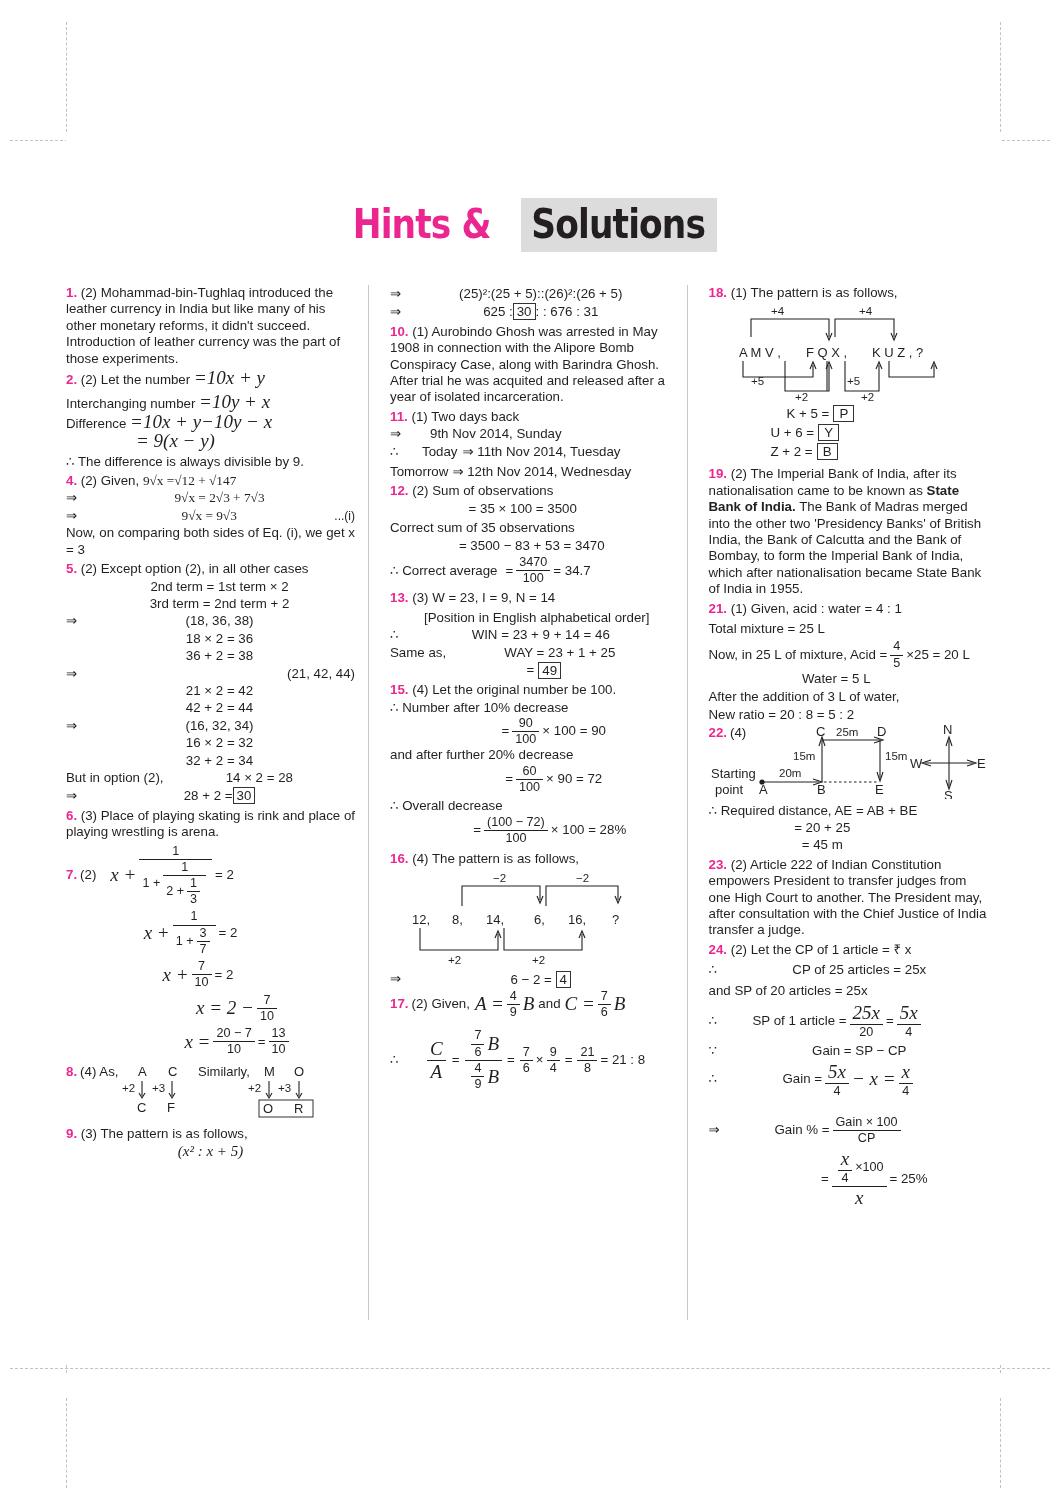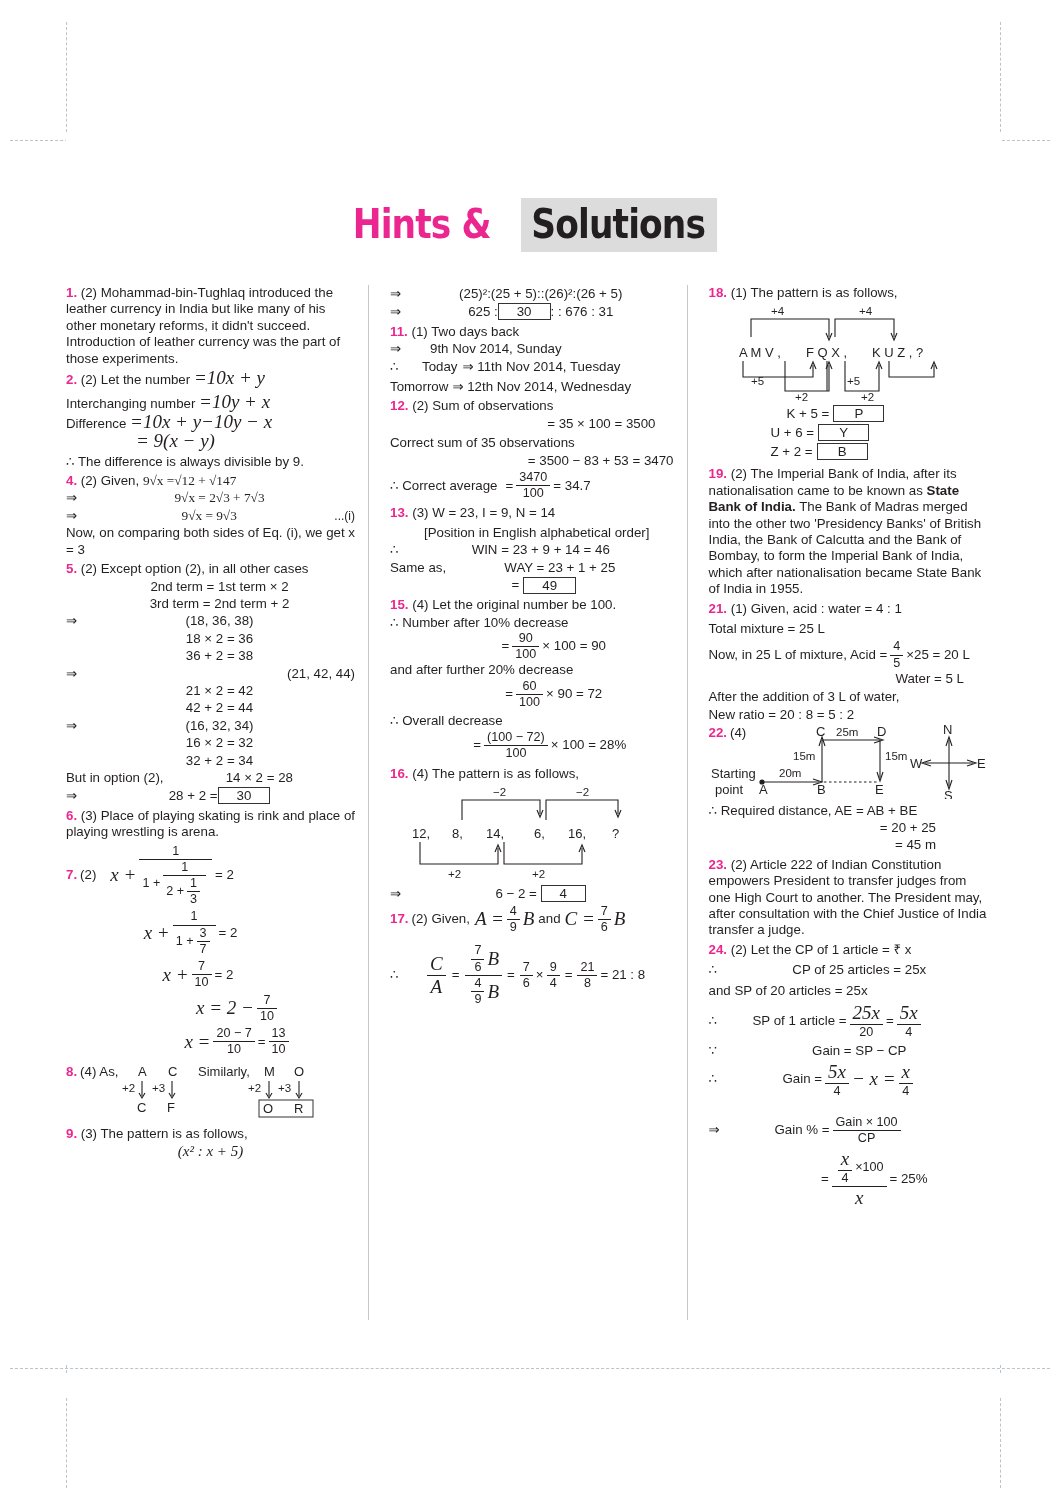--- a/index.html
+++ b/index.html
@@ -62,27 +62,27 @@
   .col.c2,.col.c3{padding-left:17px;}
   .rule{
     width:1px;background:#c8c8c8;margin:0 4px;flex:0 0 1px;height:1035px;
   }
 
   .qnum{color:#ec268f;font-weight:bold;}
   .para{margin:0 0 1px 0;text-align:left;}
   .b{font-weight:bold;}
   .it{font-style:italic;font-family:"Liberation Serif",serif;font-size:19px;}
   .ser{font-family:"Liberation Serif",serif;}
-  .box{border:1px solid #333;padding:0 18px;display:inline-block;line-height:15px;}
+  .box{border:1px solid #333;padding:0 3px;display:inline-block;line-height:15px;}
 
   
   .row{display:flex;align-items:center;margin:1px 0;}
   .row .lbl{flex:0 0 auto;min-width:18px;}
   .row .exp{flex:1 1 auto;}
-  .r-c{justify-content:flex-end;}
+  .r-c{justify-content:center;}
   .r-cc{justify-content:center;}
 
   
   .frac{display:inline-flex;flex-direction:column;vertical-align:middle;
         text-align:center;margin:0 3px;line-height:1.05;font-size:12.6px;}
   .frac .num{border-bottom:1px solid #231f20;padding:0 3px 1px;}
   .frac .den{padding:1px 3px 0;}
 
   
   .diagram{position:relative;margin:4px 0;}
@@ -348,20 +348,24 @@
         <span class="lbl">⇒</span>
         <span class="exp" style="text-align:center">(25)²:(25 + 5)::(26)²:(26 + 5)</span>
       </div>
       <div class="row">
         <span class="lbl">⇒</span>
         <span class="exp" style="text-align:center">
           <span>625 :</span><span class="box">30</span><span>: : 676 : 31</span>
         </span>
       </div>
 
+      <p class="para" style="margin-top:3px;">
+        <span class="qnum">10.</span>
+        <span>(1) Aurobindo Ghosh was arrested in May 1908 in connection with the Alipore Bomb Conspiracy Case, along with Barindra Ghosh. After trial he was acquited and released after a year of isolated incarceration.</span>
+      </p>
 
       <p class="para" style="margin-top:3px;">
         <span class="qnum">11.</span>
         <span>(1) Two days back</span>
       </p>
       <div class="row">
         <span class="lbl">⇒</span>
         <span style="margin-left:22px">9th Nov 2014, Sunday</span>
       </div>
       <div class="row">

